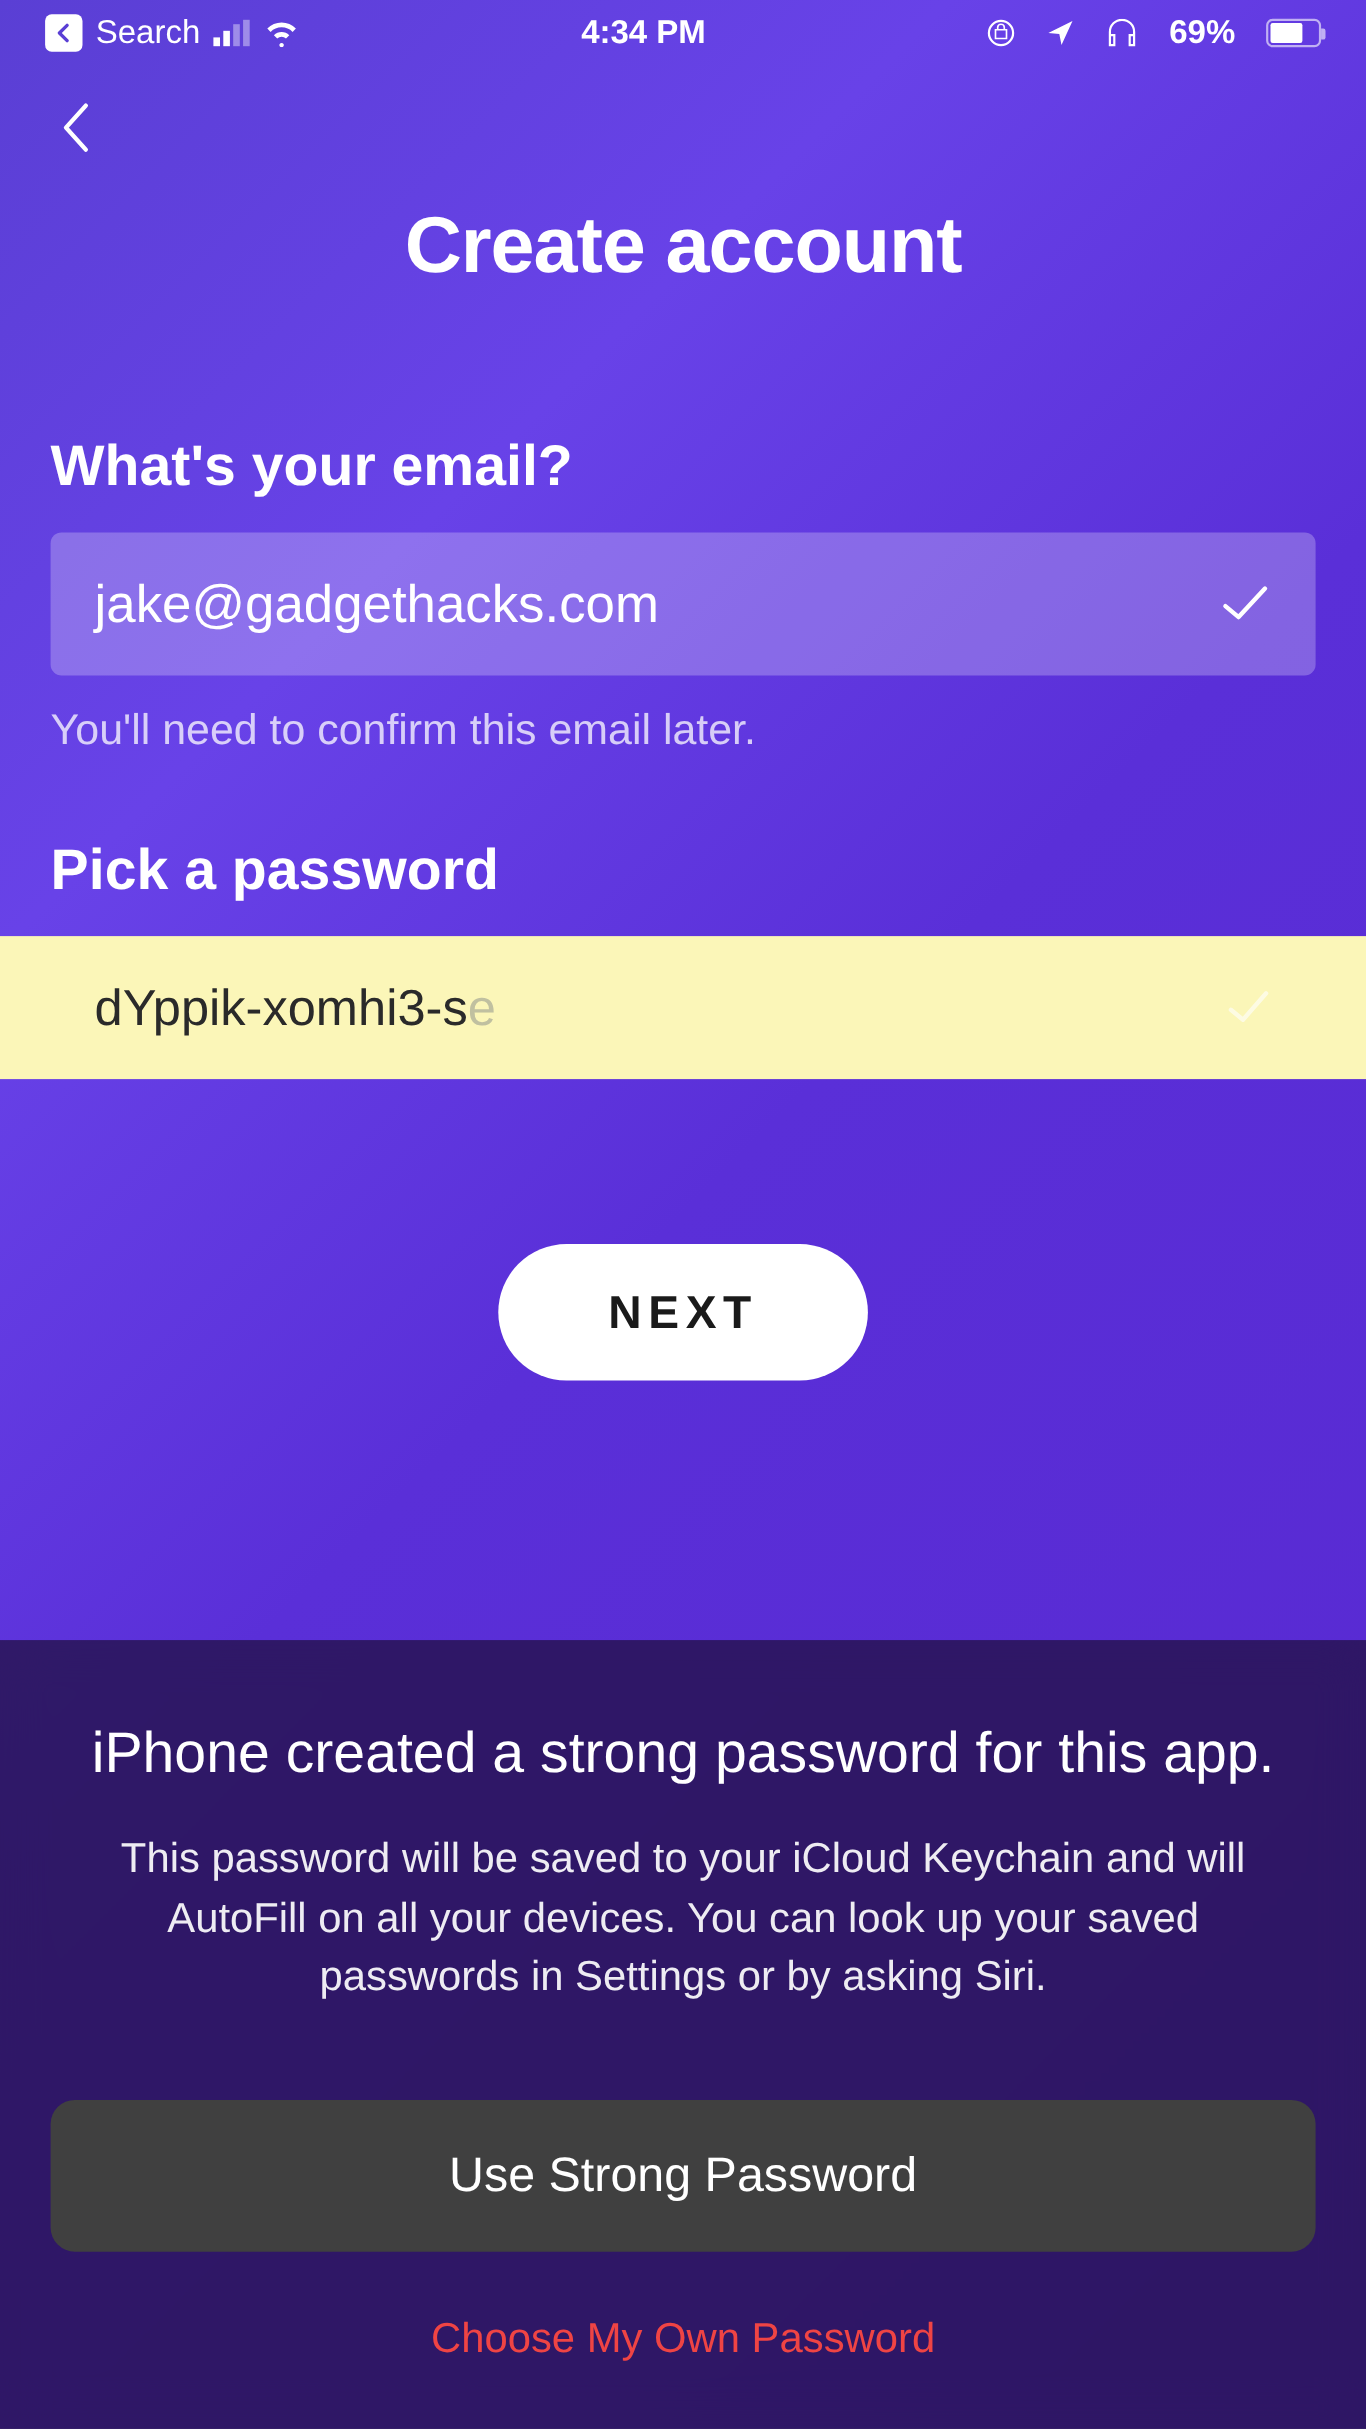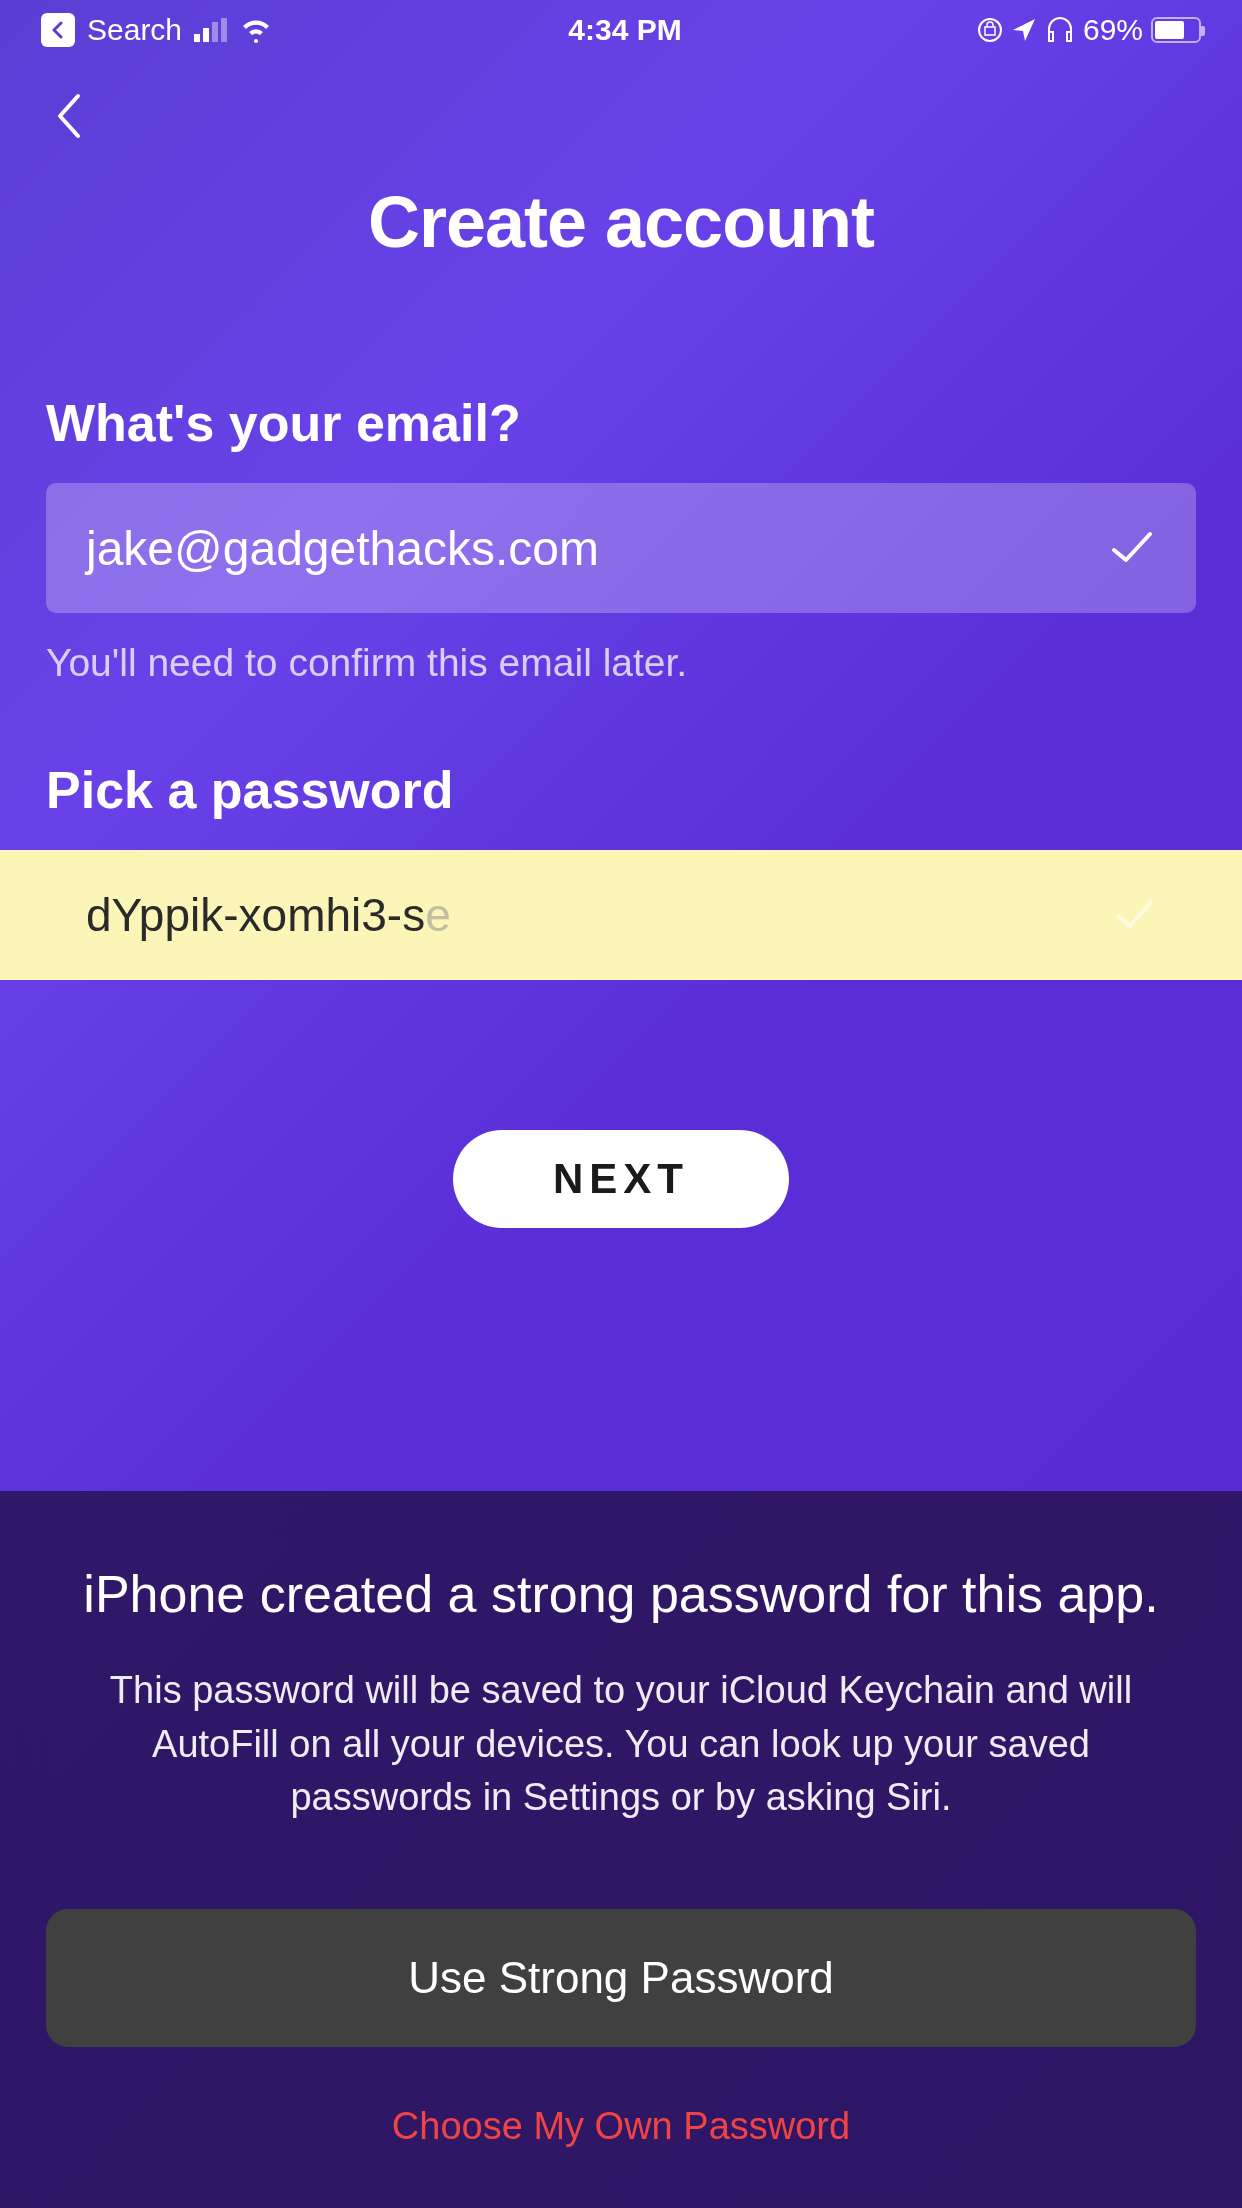--- a/index.html
+++ b/index.html
@@ -56,21 +56,22 @@
       opacity: 0.4;
     }
     .signal-bars span:nth-child(1) { height: 8px; opacity: 1; }
     .signal-bars span:nth-child(2) { height: 14px; opacity: 1; }
     .signal-bars span:nth-child(3) { height: 20px; }
     .signal-bars span:nth-child(4) { height: 24px; }
     
     .status-right {
       display: flex;
       align-items: center;
-      gap: 8px;
+      gap: 28px;
+      font-weight: bold;
     }
     .battery {
       width: 50px;
       height: 26px;
       border: 2px solid rgba(255,255,255,0.6);
       border-radius: 6px;
       position: relative;
       padding: 2px;
     }
     .battery::after {
@@ -192,21 +193,21 @@
       margin-top: 150px;
     }
     .next-btn {
       background: white;
       color: #1a1a1a;
       font-size: 42px;
       font-weight: 800;
       letter-spacing: 6px;
       border: none;
       border-radius: 70px;
-      padding: 25px 100px;
+      padding: 38px 100px;
     }
     
     
     .bottom-sheet {
       position: absolute;
       bottom: 0;
       left: 0;
       right: 0;
       background: rgba(30,15,60,0.72);
       backdrop-filter: blur(20px);

